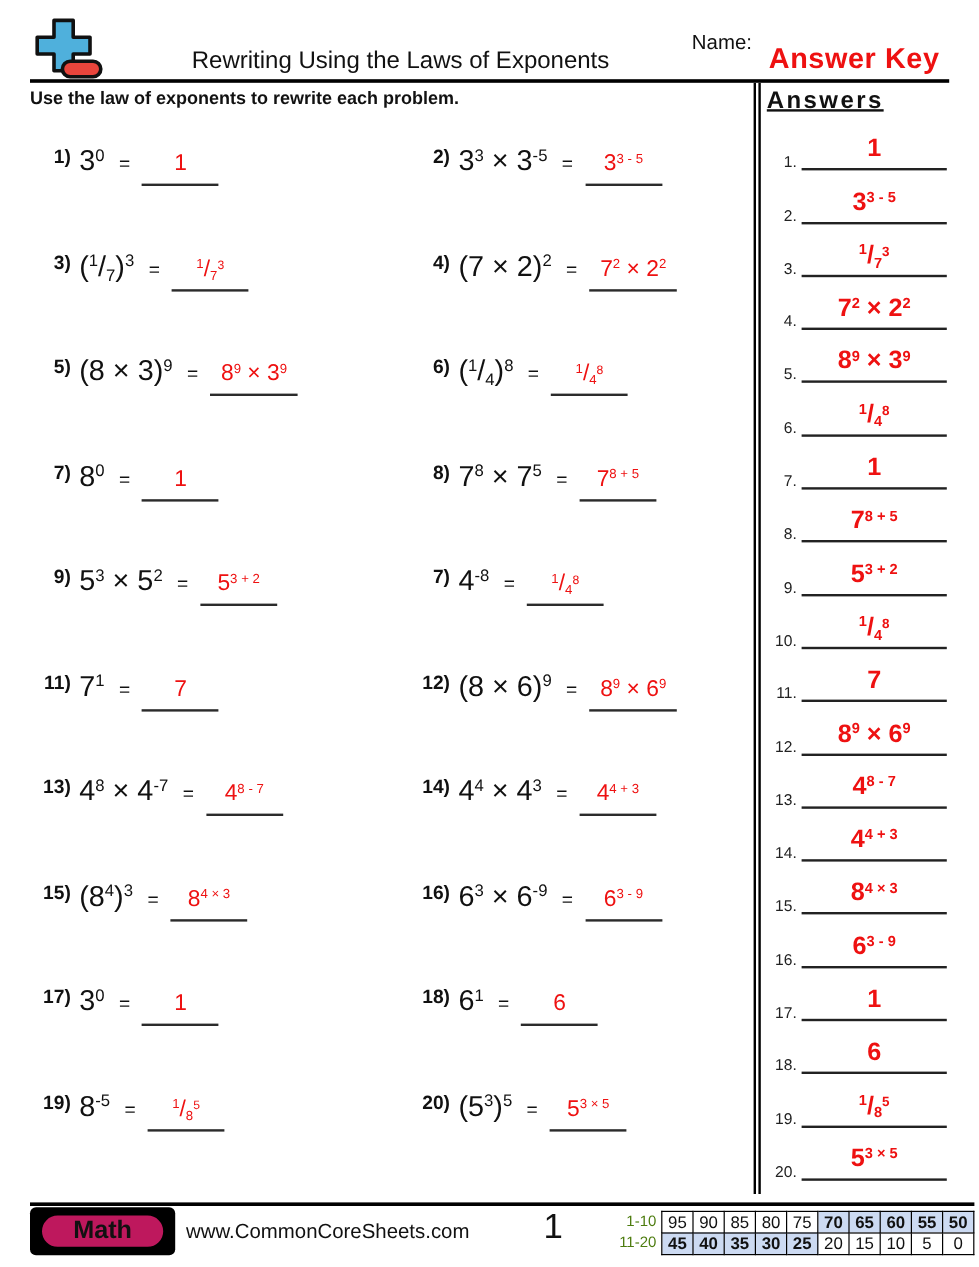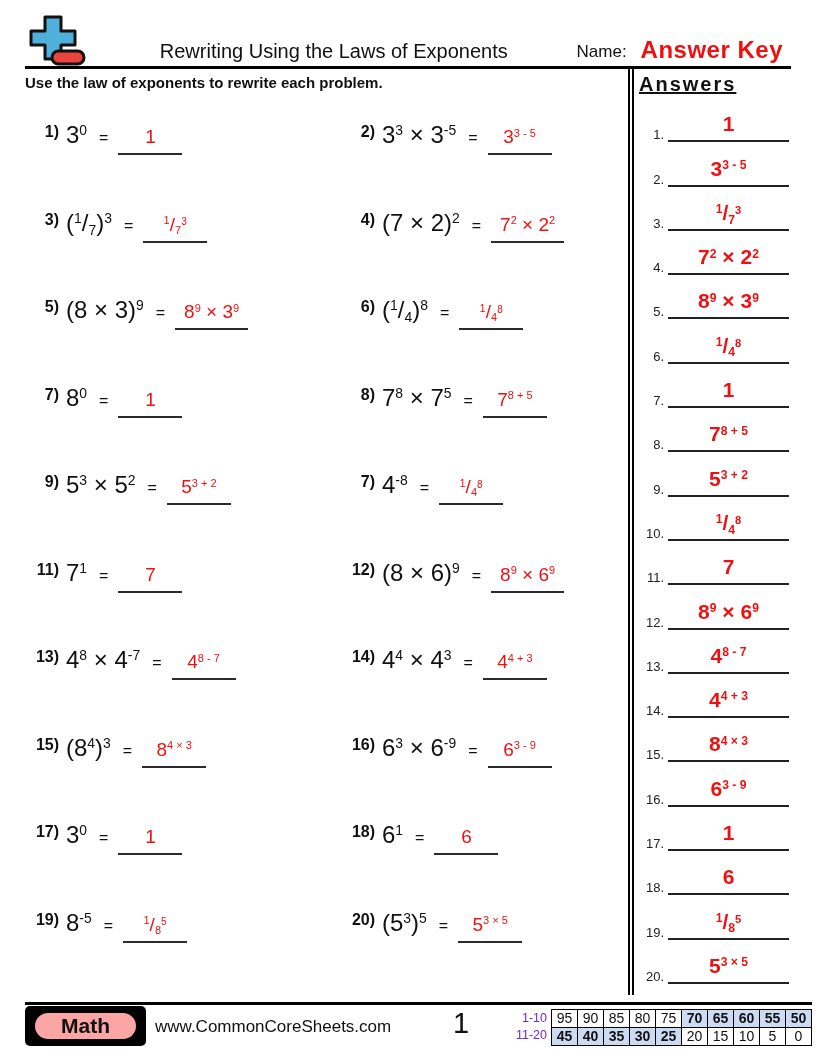--- a/index.html
+++ b/index.html
@@ -4,21 +4,21 @@
 <style>
   html,body{margin:0;padding:0;background:#fff;}
   body{width:816px;height:1056px;font-family:"Liberation Sans",sans-serif;color:#111;overflow:hidden;}
   .page{position:relative;width:816px;height:800px;}
 
   
   .header{display:flex;align-items:flex-end;height:66px;padding:0 25px;box-sizing:border-box;}
   .logo{display:block;line-height:0;margin-bottom:-2px;}
   .title{font-size:20px;font-weight:normal;margin:0 auto 3px auto;}
   .namearea{display:flex;align-items:flex-end;margin-bottom:2px;}
-  .name-label{font-size:17px;margin-right:14px;margin-bottom:2px;}
+  .name-label{font-size:17px;margin-right:14px;margin-bottom:18px;}
   .akey{color:var(--red);font-weight:bold;font-size:24px;letter-spacing:.5px;margin-right:8px;}
 
   
   .main{margin:0 25px;border-top:3px solid #000;display:flex;height:929px;box-sizing:border-box;overflow:hidden;}
   .left{flex:1;padding-top:3px;min-width:0;}
   .instructions{font-weight:bold;font-size:15px;margin:2px 0 0 0;}
   .problems-grid{display:grid;grid-template-columns:316px 1fr;padding-top:6px;}
   .problem{height:87.5px;display:flex;align-items:baseline;padding-top:24px;box-sizing:border-box;}
   .p-num{font-weight:bold;font-size:16px;width:34px;text-align:right;flex:none;position:relative;top:-6px;margin-right:7px;}
   .p-expr{font-size:24px;white-space:nowrap;}
@@ -37,25 +37,25 @@
   .answers-title{font-size:20px;font-weight:bold;text-decoration:underline;letter-spacing:2px;margin-top:2px;}
   .answers-list{margin-top:2px;}
   .ans-row{height:44.3px;display:flex;align-items:flex-end;}
   .ans-num{font-size:13px;width:25px;text-align:right;margin-right:4px;flex:none;color:#222;}
   .ans-blank{flex:1;border-bottom:2px solid #222;text-align:center;color:var(--red);font-weight:bold;
              font-size:21px;padding-bottom:4px;white-space:nowrap;}
 
   
   .footer{position:relative;margin:7px 4px 0 25px;border-top:3px solid #000;display:flex;align-items:center;height:44px;}
   .math-box{background:#000;border-radius:5px;padding:4px 7px;margin-top:-2px;}
-  .math-pill{background:#fca5a5;border:3px solid #000;border-radius:16px;padding:0 26px;font-weight:bold;font-size:21px;line-height:26px;}
+  .math-pill{background:#be185d;border:3px solid #000;border-radius:16px;padding:0 26px;font-weight:bold;font-size:21px;line-height:26px;}
   .site{font-size:17px;margin-left:9px;}
   .page-num{position:absolute;left:428px;top:2px;font-size:29px;}
   .score{margin-left:auto;display:flex;align-items:center;}
-  .score-labels{font-size:12.5px;text-align:right;margin-right:4px;line-height:17.5px;color:#6d28d9;}
+  .score-labels{font-size:12.5px;text-align:right;margin-right:4px;line-height:17.5px;color:#4d7c0f;}
   .score-grid{border-collapse:collapse;}
   .score-grid td{width:23px;height:17px;border:1.6px solid #000;font-size:14px;text-align:center;padding:0 1px;}
   .score-grid td.shaded{background:var(--shade);font-weight:bold;}
 </style>
 </head>
 <body>
 
 <div class="page">
 
   <div class="header">

